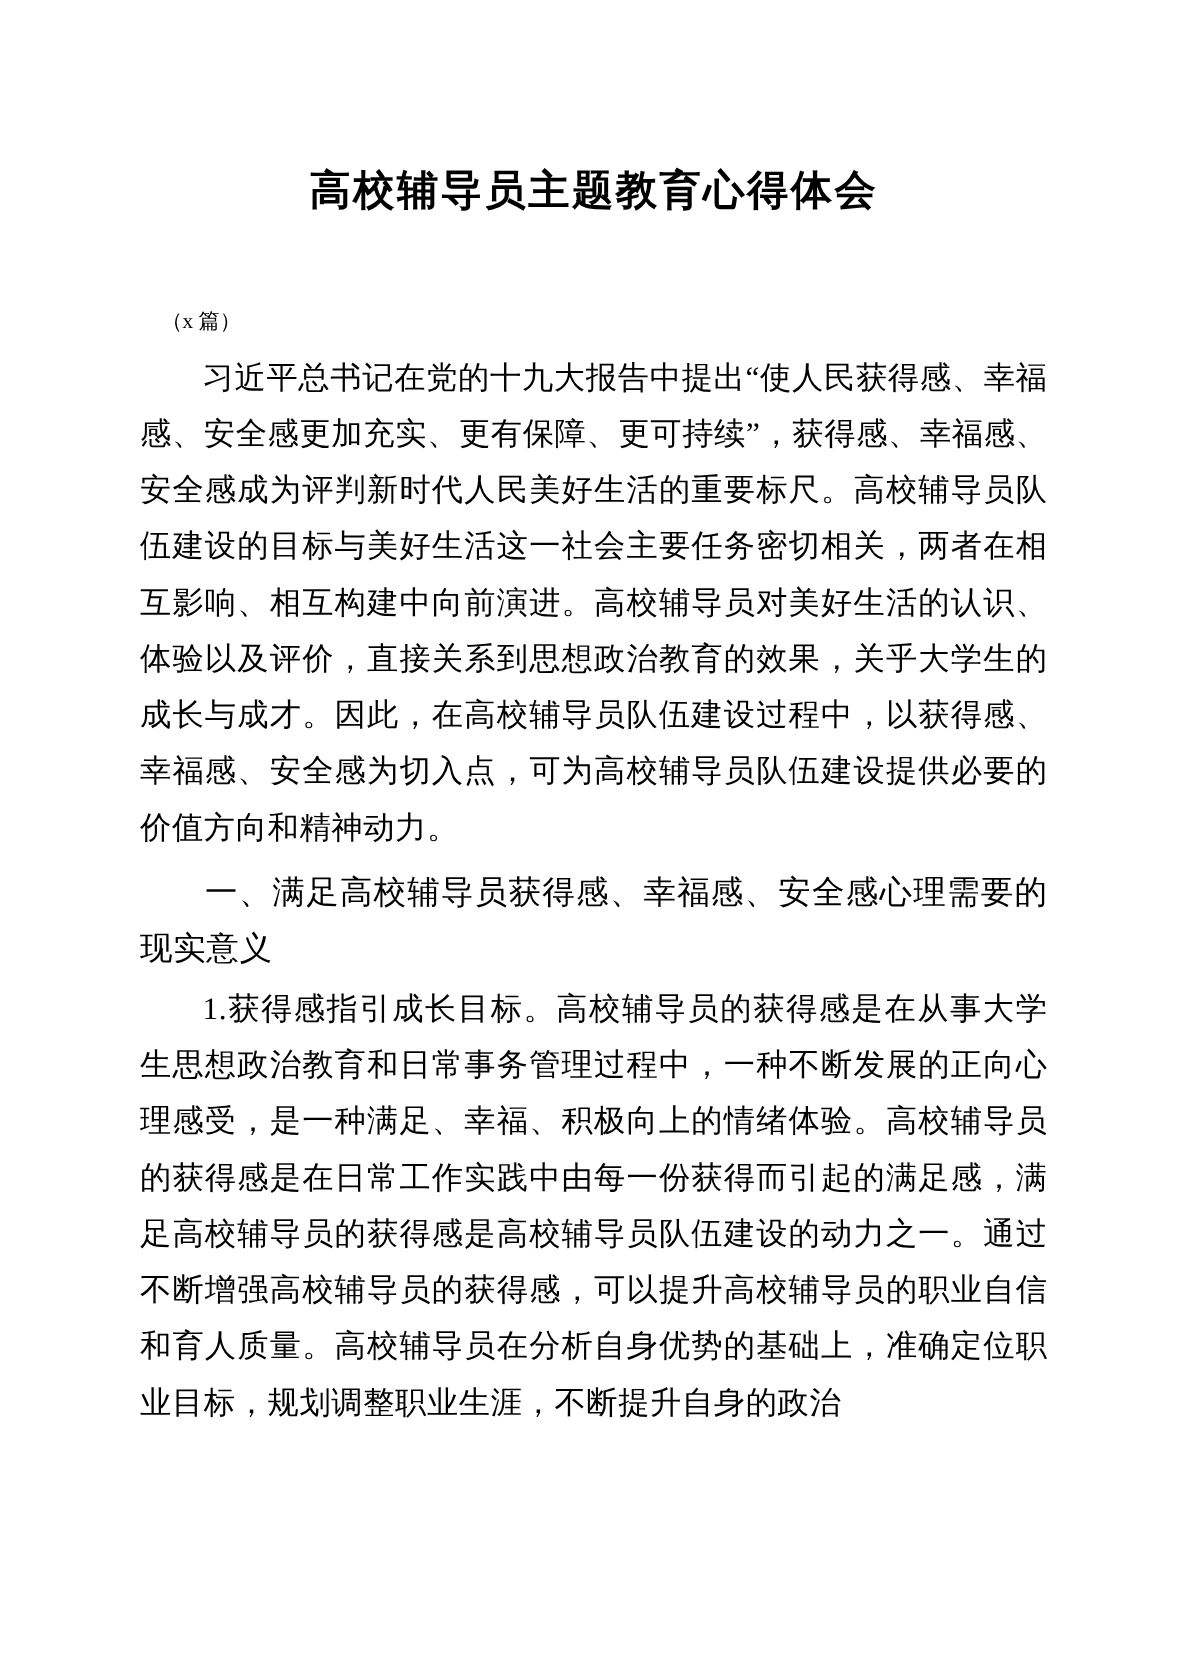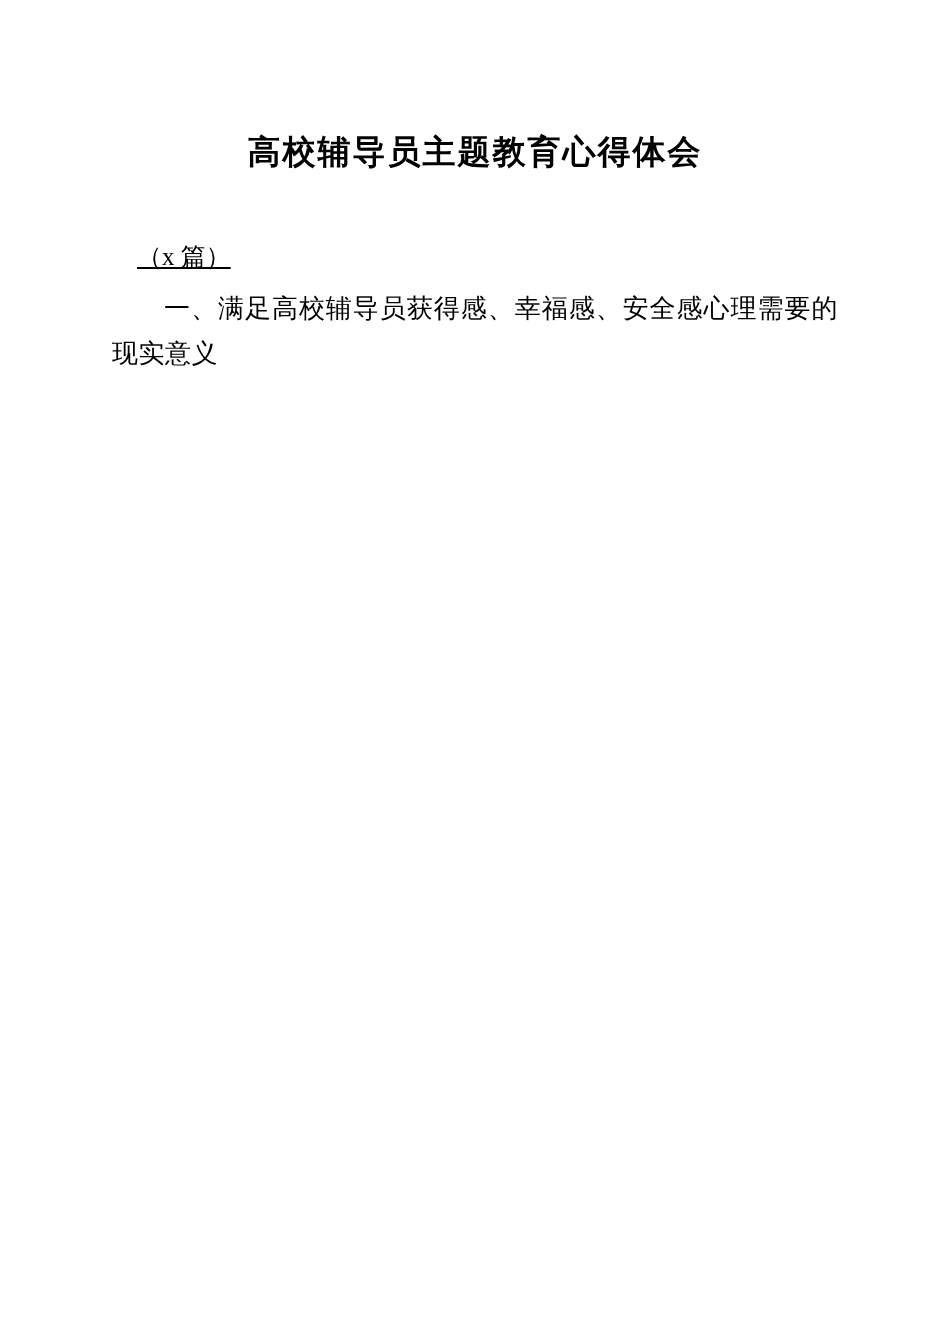--- a/index.html
+++ b/index.html
@@ -22,26 +22,25 @@
   .doc-title {
     font-family: "Liberation Sans", "DejaVu Sans", sans-serif;
     font-weight: 900;
     font-size: 33px;
     line-height: 1.2;
     text-align: center;
     letter-spacing: 2px;
     margin: 0 0 62px 0;
   }
   .meta-line {
-    font-size: 25px;
+    font-size: 17px;
     line-height: 46px;
     margin: 0;
     text-indent: 1em;
     text-align: justify;
-    text-decoration: underline;
   }
   .body-para {
     font-size: 25px;
     line-height: 45px;
     margin: 0;
     text-indent: 2em;
     text-align: justify;
     letter-spacing: 0.5px;
   }
   .section-heading {
@@ -58,17 +57,19 @@
 </head>
 <body>
 
 <div class="page">
 
   <h1 class="doc-title">高校辅导员主题教育心得体会</h1>
 
   <p class="meta-line">（x 篇）</p>
 
 
+  <p class="body-para">习近平总书记在党的十九大报告中提出“使人民获得感、幸福感、安全感更加充实、更有保障、更可持续”，获得感、幸福感、安全感成为评判新时代人民美好生活的重要标尺。高校辅导员队伍建设的目标与美好生活这一社会主要任务密切相关，两者在相互影响、相互构建中向前演进。高校辅导员对美好生活的认识、体验以及评价，直接关系到思想政治教育的效果，关乎大学生的成长与成才。因此，在高校辅导员队伍建设过程中，以获得感、幸福感、安全感为切入点，可为高校辅导员队伍建设提供必要的价值方向和精神动力。</p>
 
   <h2 class="section-heading">一、满足高校辅导员获得感、幸福感、安全感心理需要的现实意义</h2>
 
+  <p class="body-para">1.获得感指引成长目标。高校辅导员的获得感是在从事大学生思想政治教育和日常事务管理过程中，一种不断发展的正向心理感受，是一种满足、幸福、积极向上的情绪体验。高校辅导员的获得感是在日常工作实践中由每一份获得而引起的满足感，满足高校辅导员的获得感是高校辅导员队伍建设的动力之一。通过不断增强高校辅导员的获得感，可以提升高校辅导员的职业自信和育人质量。高校辅导员在分析自身优势的基础上，准确定位职业目标，规划调整职业生涯，不断提升自身的政治</p>
 
 </div>
 
 </body></html>

